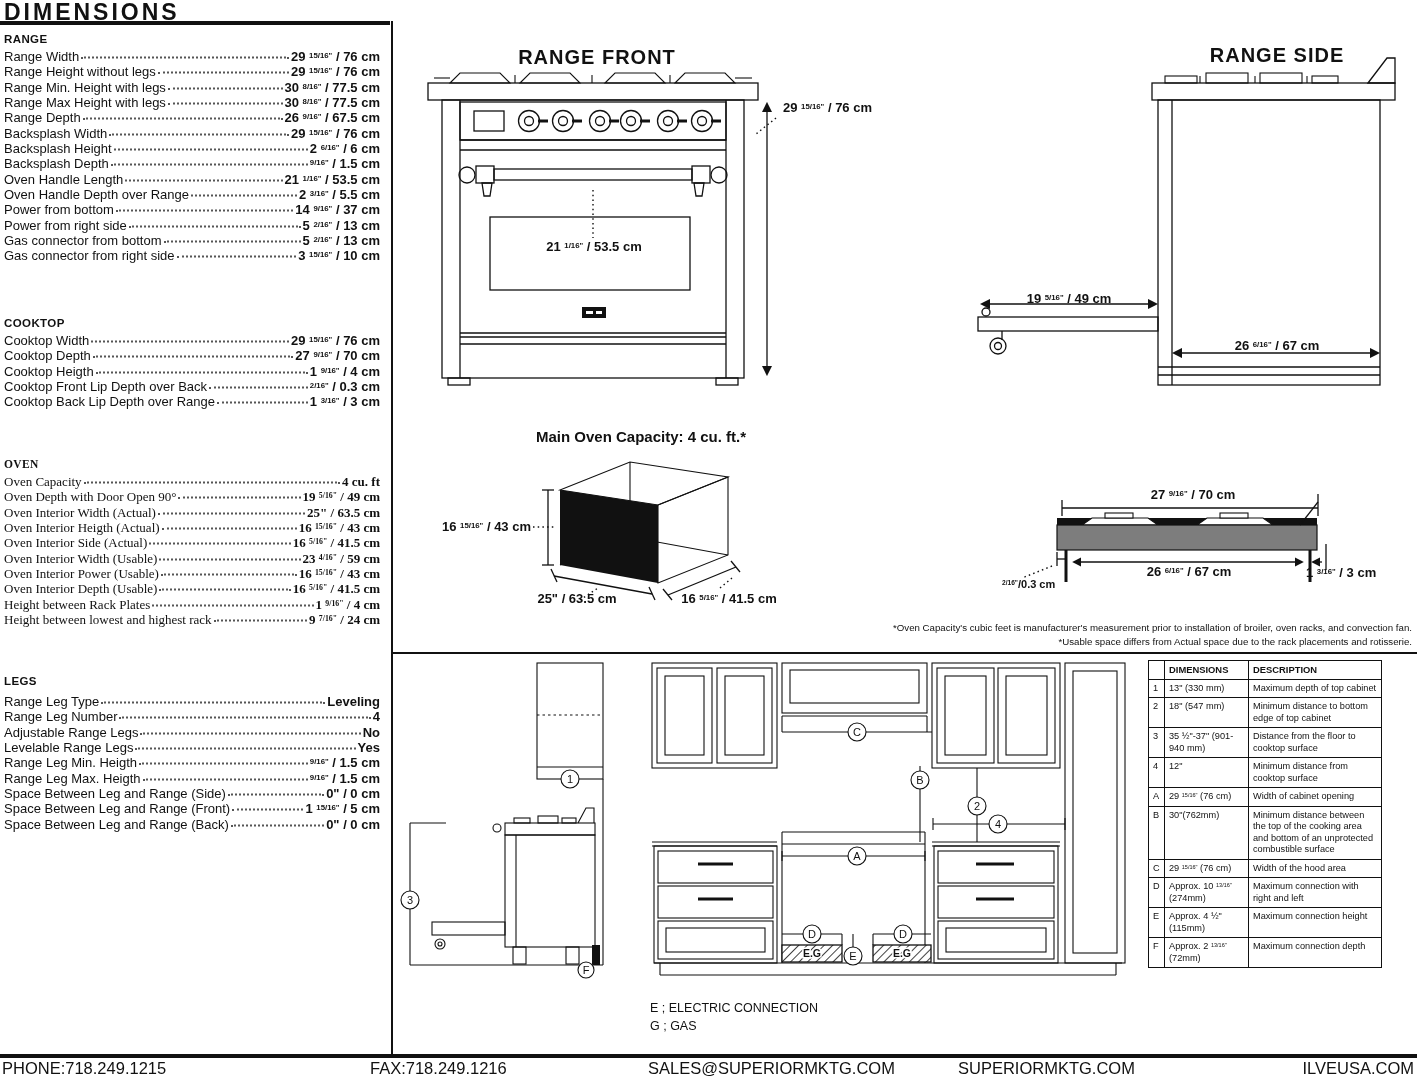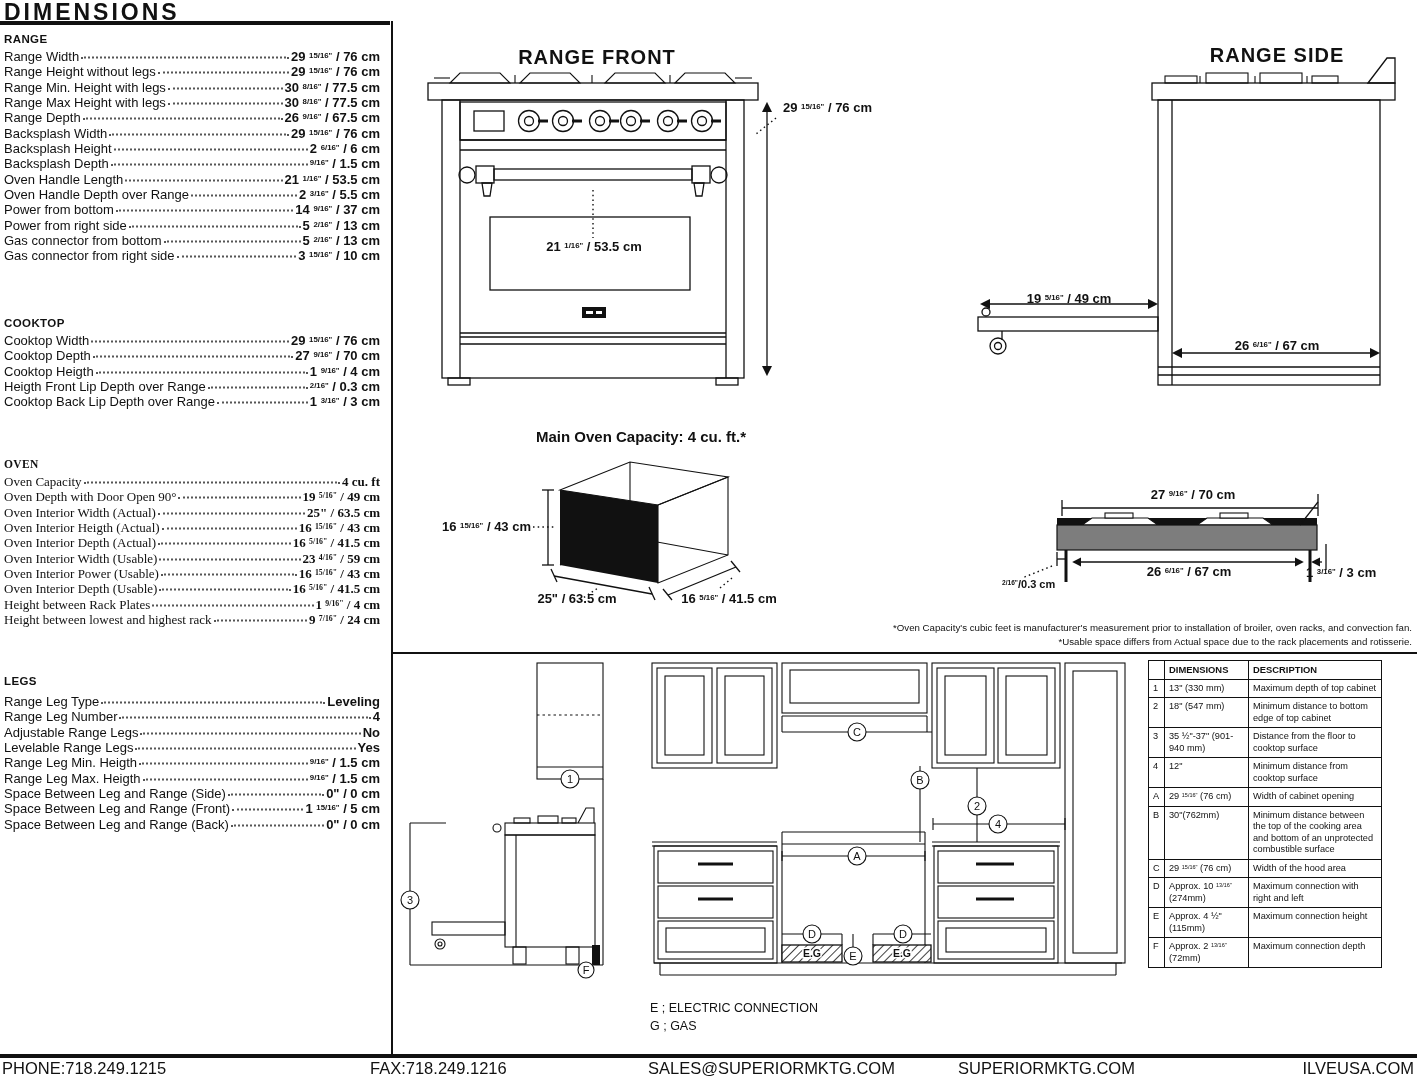--- a/index.html
+++ b/index.html
@@ -169,21 +169,21 @@
           <span class="spec-value frac">27 <sup>9/16"</sup> / 70 cm</span>
         </div>
 
         <div class="spec-row">
           <span class="spec-label">Cooktop Heigth</span>
           <span class="dots"></span>
           <span class="spec-value frac">1 <sup>9/16"</sup> / 4 cm</span>
         </div>
 
         <div class="spec-row">
-          <span class="spec-label">Heigth Front Lip Depth over Range</span>
+          <span class="spec-label">Cooktop Front Lip Depth over Back</span>
           <span class="dots"></span>
           <span class="spec-value frac"><sup>2/16"</sup> / 0.3 cm</span>
         </div>
 
         <div class="spec-row">
           <span class="spec-label">Cooktop Back Lip Depth over Range</span>
           <span class="dots"></span>
           <span class="spec-value frac">1 <sup>3/16"</sup> / 3 cm</span>
         </div>
       </div>
@@ -211,21 +211,21 @@
           <span class="spec-value frac">25" / 63.5 cm</span>
         </div>
 
         <div class="spec-row">
           <span class="spec-label">Oven Interior Heigth (Actual)</span>
           <span class="dots"></span>
           <span class="spec-value frac">16 <sup>15/16"</sup> / 43 cm</span>
         </div>
 
         <div class="spec-row">
-          <span class="spec-label">Oven Interior Depth (Actual)</span>
+          <span class="spec-label">Oven Interior Side (Actual)</span>
           <span class="dots"></span>
           <span class="spec-value frac">16 <sup>5/16"</sup> / 41.5 cm</span>
         </div>
 
         <div class="spec-row">
           <span class="spec-label">Oven Interior Width (Usable)</span>
           <span class="dots"></span>
           <span class="spec-value frac">23 <sup>4/16"</sup> / 59 cm</span>
         </div>
 

